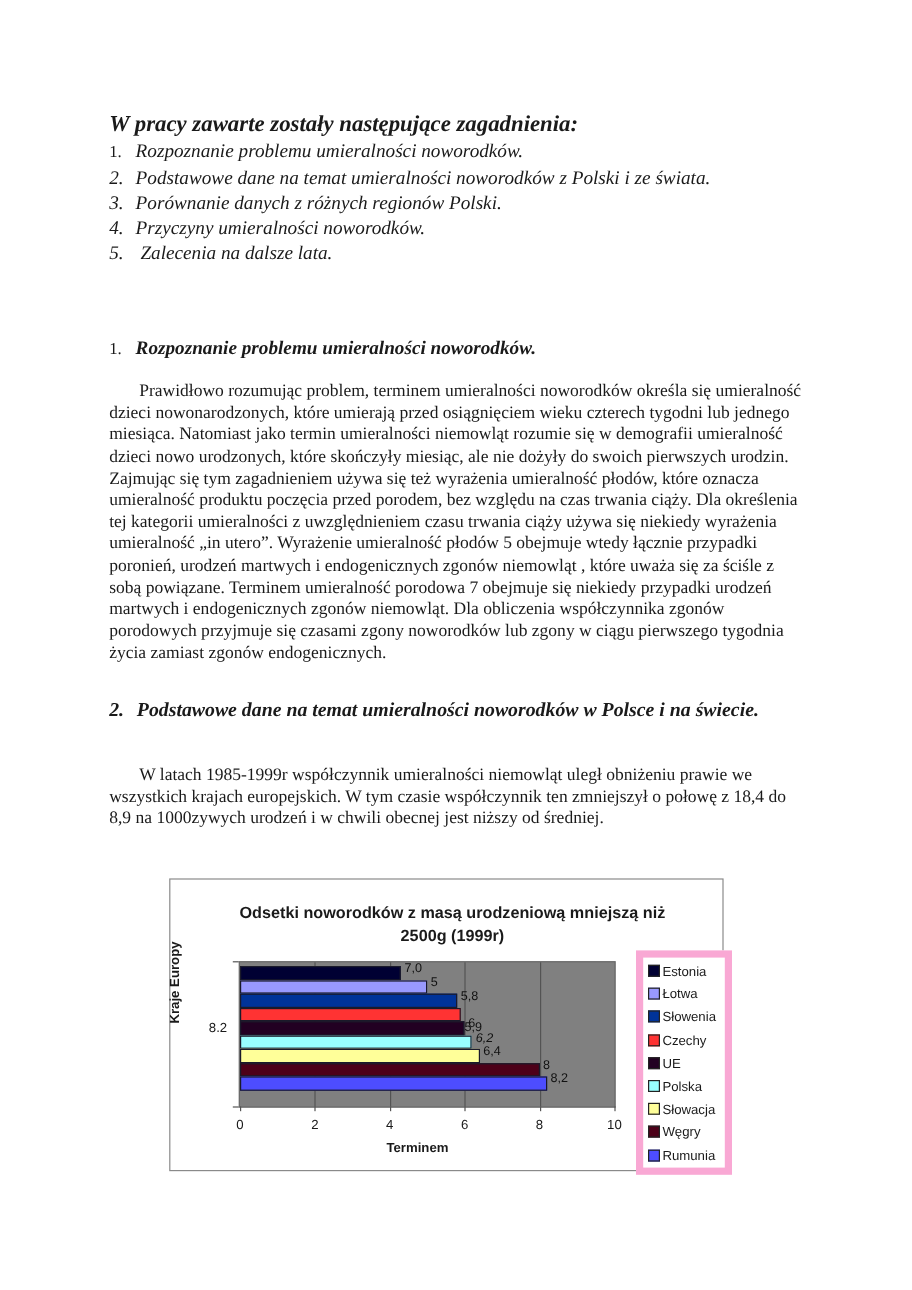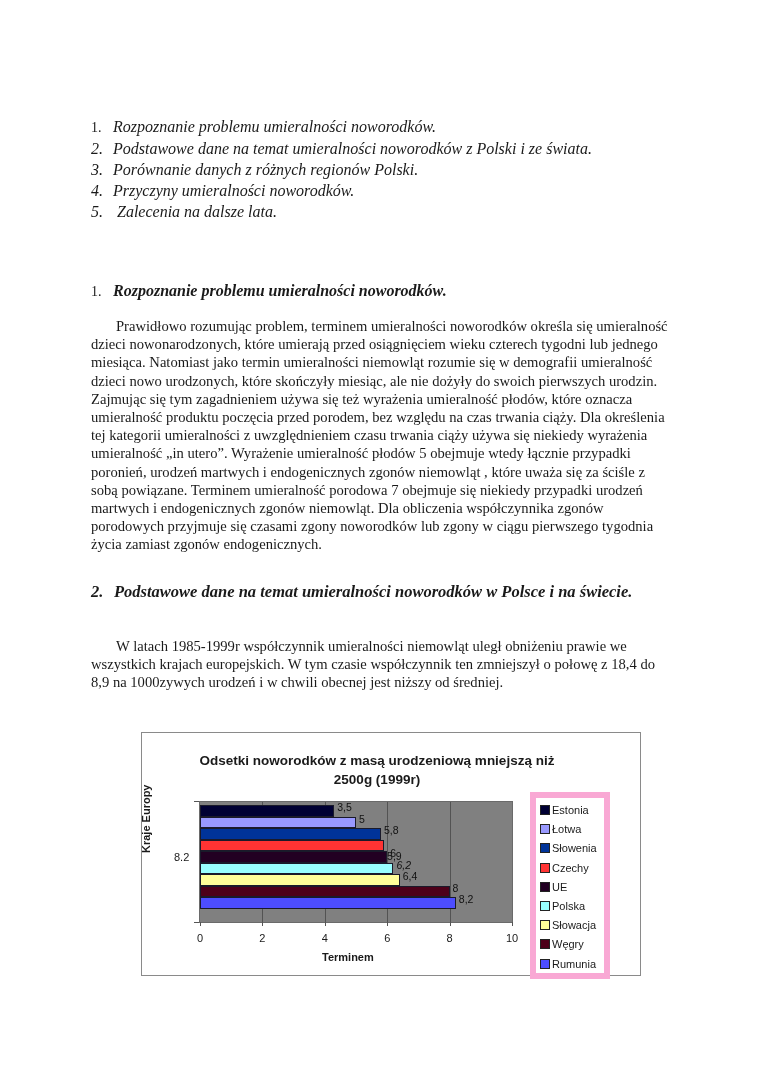--- a/index.html
+++ b/index.html
@@ -20,21 +20,21 @@
 
     .para { position: absolute; left: 91px; width: 580px; font-size: 14.6px; line-height: 18.2px; margin: 0; text-indent: 25px; text-align: left; }
     .para1 { top: 317px; }
     .h2 { position: absolute; left: 91px; top: 582px; width: 560px; font-size: 16.5px; line-height: 20px; margin: 0; font-weight: bold; font-style: italic; }
     .h2 .num { position: absolute; left: 0; top: 0; }
     .h2 .txt { display: block; padding-left: 23px; }
     .para2 { top: 637px; }
     .para3 { top: 691px; }
 
     
-    .chart-frame { position: absolute; left: 141px; top: 732px; width: 460px; height: 242px; border: 1px solid #8a8a8a; background: #fff; padding-left: 38px; }
+    .chart-frame { position: absolute; left: 141px; top: 732px; width: 460px; height: 242px; border: 1px solid #8a8a8a; background: #fff; }
     .chart-title { position: absolute; left: 0; top: 18px; width: 390px; text-align: center; font-size: 13.5px; line-height: 19px; font-weight: bold; margin-left: 40px; }
     .plot { position: absolute; left: 57px; top: 68px; width: 312px; height: 120px; background: #808080; border: 1px solid #6a6a6a; }
     .gridline { position: absolute; top: 0; bottom: 0; width: 1px; background: #2e2e2e; opacity: 0.55; }
     .bar { position: absolute; left: 0; height: 10px; border: 1px solid #1a1a2a; box-sizing: border-box; }
     .bar-label { position: absolute; font-size: 10.5px; line-height: 11px; color: #111; white-space: nowrap; }
     .x-tick { position: absolute; top: 199px; font-size: 11px; width: 30px; text-align: center; }
     .x-tick-mark { position: absolute; top: 189px; width: 1px; height: 4px; background: #555; }
     .x-label { position: absolute; left: 180px; top: 218px; font-size: 11px; font-weight: bold; }
     .y-label { position: absolute; left: -2px; top: 120px; font-size: 11px; font-weight: bold; transform: rotate(-90deg); transform-origin: left top; white-space: nowrap; }
     .y-cat { position: absolute; left: 32px; top: 118px; font-size: 11px; }
@@ -42,20 +42,21 @@
     .y-tick-bot { position: absolute; left: 52px; top: 189px; width: 5px; height: 1px; background: #555; }
     .legend { position: absolute; left: 388px; top: 59px; width: 68px; height: 175px; border: 6px solid #f9a8d4; background: #fff; }
     .legend-item { position: absolute; left: 4px; height: 14px; font-size: 11px; line-height: 14px; white-space: nowrap; }
     .swatch { display: inline-block; width: 8px; height: 8px; border: 1px solid #222; vertical-align: -1px; margin-right: 2px; }
   </style>
 </head>
 <body>
 
 <div class="page">
 
+  <h2 class="intro-title serif">W pracy zawarte zostały następujące zagadnienia:</h2>
   <ol class="toc serif">
     <li><span class="num">1.</span><span>Rozpoznanie problemu umieralności noworodków.</span></li>
     <li><span class="num">2.</span><span>Podstawowe dane na temat umieralności noworodków z Polski i ze świata.</span></li>
     <li><span class="num">3.</span><span>Porównanie danych z różnych regionów Polski.</span></li>
     <li><span class="num">4.</span><span>Przyczyny umieralności noworodków.</span></li>
     <li><span class="num">5.</span><span style="white-space:pre"> Zalecenia na dalsze lata.</span></li>
   </ol>
 
   <h3 class="h1 serif">
     <span class="num">1.</span><span class="txt">Rozpoznanie problemu umieralności noworodków.</span>
@@ -73,21 +74,21 @@
     <div class="y-label">Kraje Europy</div>
     <div class="y-cat">8.2</div>
     <div class="y-tick-top"></div>
     <div class="y-tick-bot"></div>
     <div class="plot" id="plot">
         <div class="gridline" style="left: 62.4px;"></div>
         <div class="gridline" style="left: 124.8px;"></div>
         <div class="gridline" style="left: 187.2px;"></div>
         <div class="gridline" style="left: 249.6px;"></div>
         <div class="bar" style="top: 3px; height: 11.5px; width: 134.16px; background: rgb(0, 0, 51);"></div>
-        <div class="bar-label" style="left: 137.16px; top: 0px;">3,5</div>
+        <div class="bar-label" style="left: 137.16px; top: 0px;">7,0</div>
         <div class="bar" style="top: 14.5px; height: 11.5px; width: 156px; background: rgb(153, 153, 255);"></div>
         <div class="bar-label" style="left: 159px; top: 11.5px;">5</div>
         <div class="bar" style="top: 26px; height: 11.5px; width: 180.96px; background: rgb(0, 51, 153);"></div>
         <div class="bar-label" style="left: 183.96px; top: 23px;">5,8</div>
         <div class="bar" style="top: 37.5px; height: 11.5px; width: 184.08px; background: rgb(255, 51, 51);"></div>
         <div class="bar-label" style="left: 187.08px; top: 34.5px; margin-top: 14px;">5,9</div>
         <div class="bar" style="top: 49px; height: 11.5px; width: 187.2px; background: rgb(34, 0, 34);"></div>
         <div class="bar-label" style="left: 190.2px; top: 46px;">6</div>
         <div class="bar" style="top: 60.5px; height: 11.5px; width: 193.44px; background: rgb(153, 255, 255);"></div>
         <div class="bar-label" style="left: 196.44px; top: 57.5px; font-style: italic;">6,2</div>

